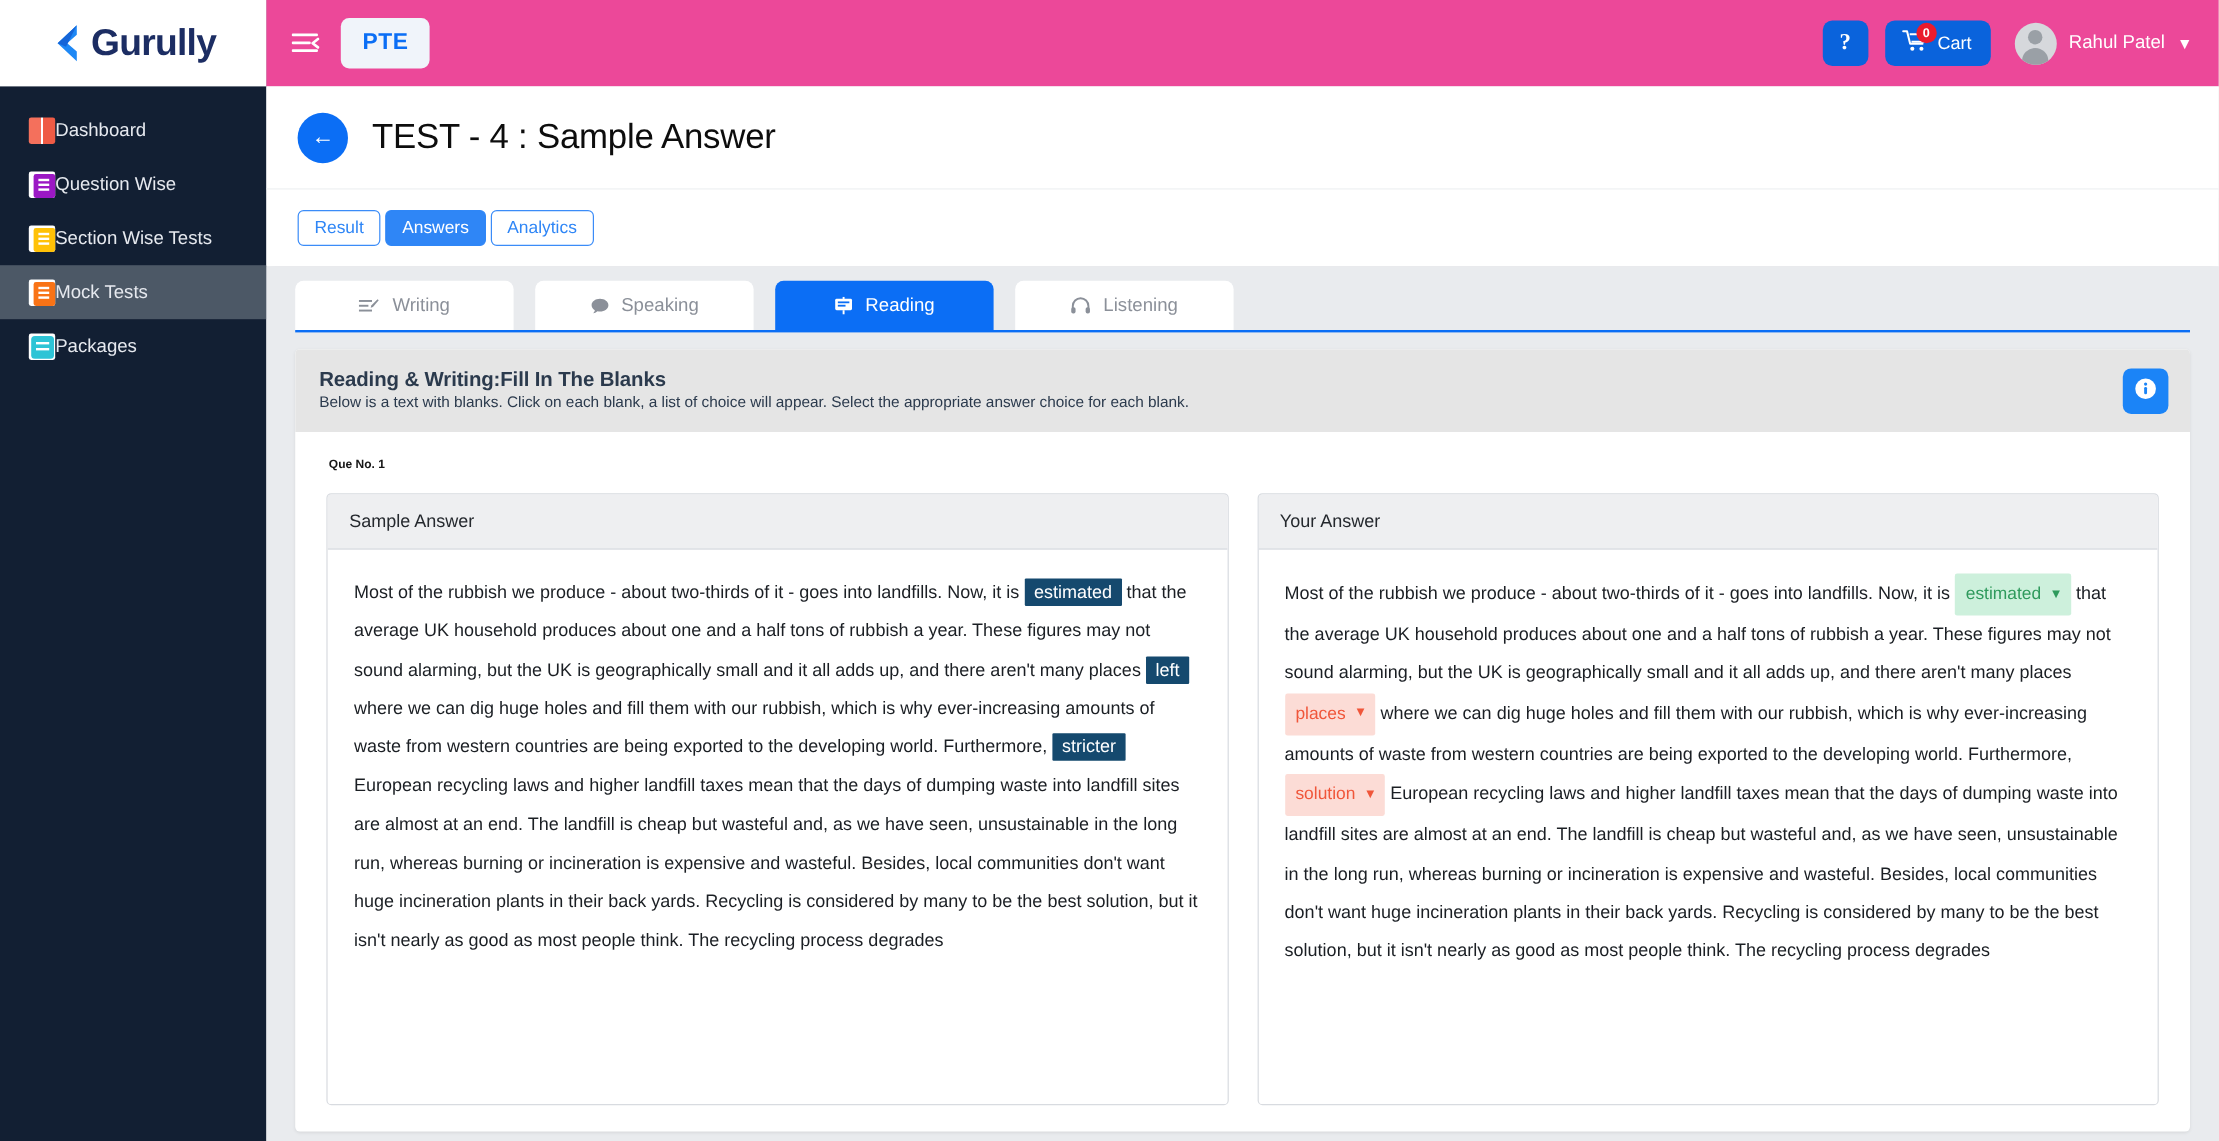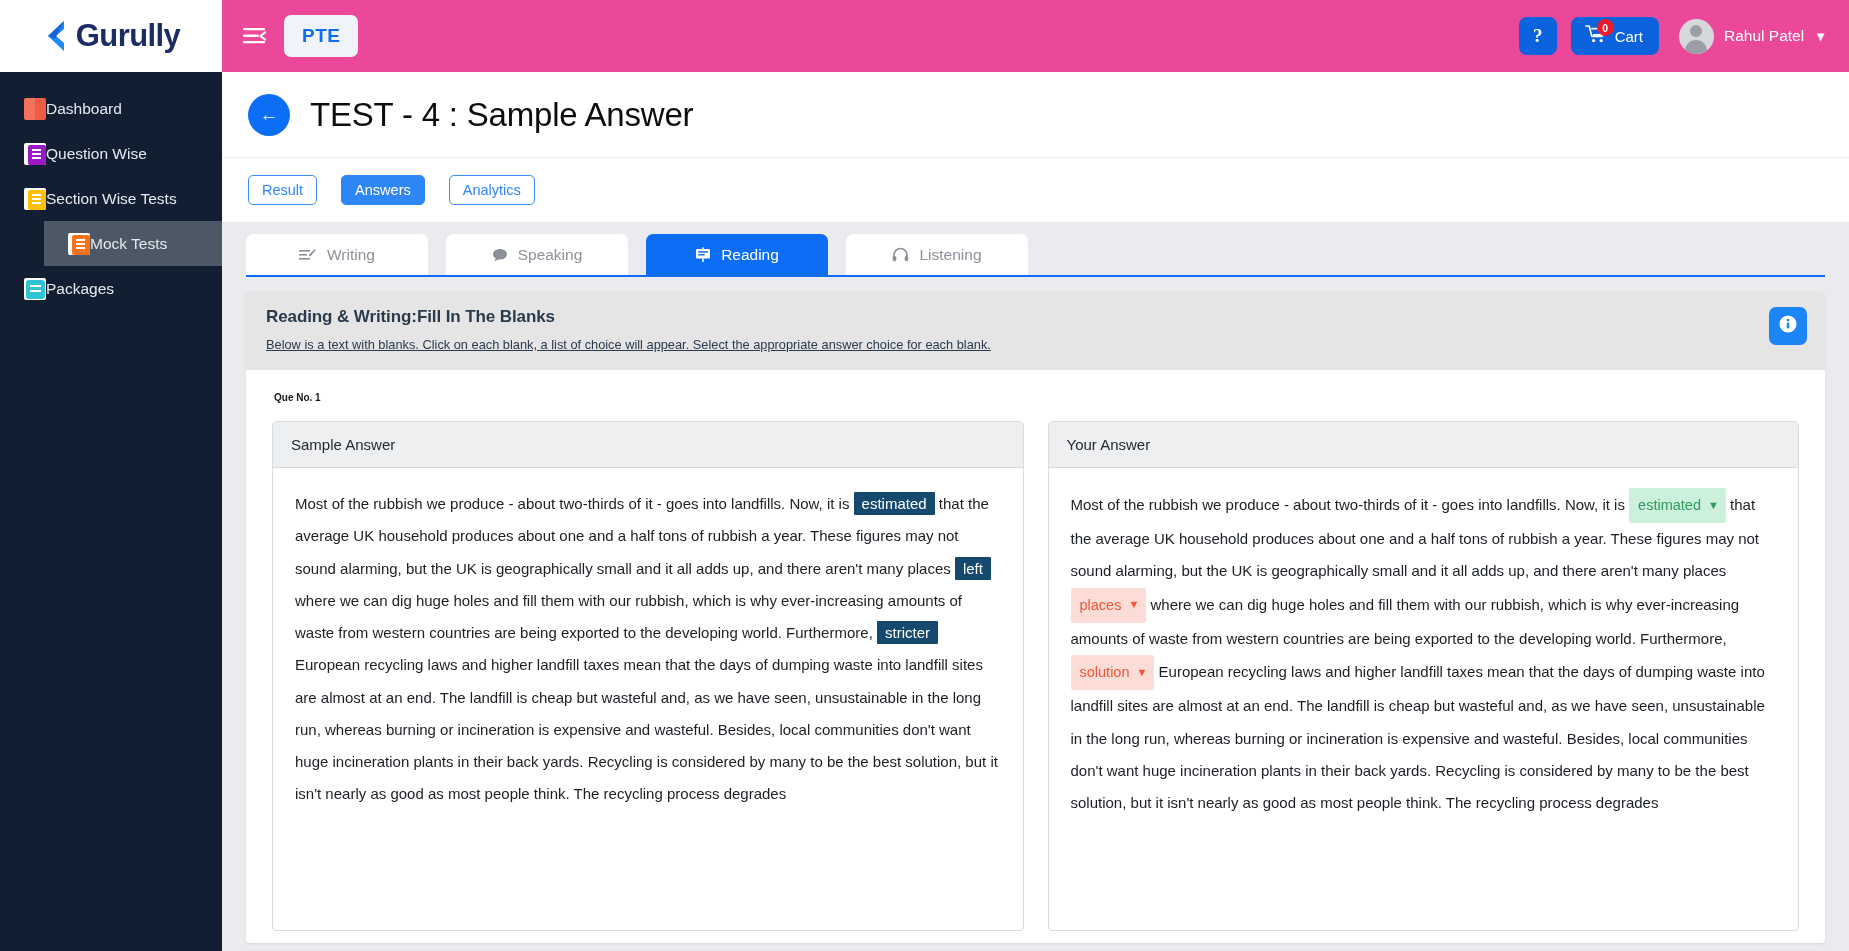--- a/index.html
+++ b/index.html
@@ -29,21 +29,21 @@
     font-size: 31px; font-weight: 700; color: #1c2d63;
     letter-spacing: -0.6px;
   }
   .nav { padding-top: 14px; }
   .nav-item {
     display: flex; align-items: center; gap: 0;
     height: 45px; padding: 0 0 0 24px;
     color: #e6e9ef; font-size: 15.5px;
     cursor: pointer;
   }
-  .nav-item.active { background: #4c5866; margin-left: 44px; }
+  .nav-item.active { background: #4c5866; }
   .nav-ico {
     width: 22px; height: 22px; flex: 0 0 22px;
     border-radius: 2px; position: relative;
   }
   .ico-dash { background: linear-gradient(to right,#f4705c 0 48%, #ffffff 48% 52%, #ef5b45 52% 100%); }
   .ico-qw   { background:#ffffff; }
   .ico-qw::after { content:""; position:absolute; inset:2px 0 0 4px; background:#9b18c4; border-radius:2px; }
   .ico-qw::before{ content:""; position:absolute; left:8px; top:6px; width:9px; height:2px; background:#fff; box-shadow:0 4px 0 #fff, 0 8px 0 #fff; z-index:2;}
   .ico-swt  { background:#ffffff; }
   .ico-swt::after { content:""; position:absolute; inset:2px 0 0 4px; background:#ffc107; border-radius:2px; }
@@ -108,28 +108,28 @@
     display:flex; align-items:center; gap:20px;
     padding-left: 26px;
     border-bottom: 1px solid #eceef1;
   }
   .back-btn {
     width: 42px; height: 42px; border-radius: 50%;
     background: #0b6ef5; color:#fff;
     display:flex; align-items:center; justify-content:center;
     font-size: 19px; cursor:pointer;
   }
-  .page-title { font-size: 33px; color: #0d0d0d; font-weight: 400; letter-spacing:-0.2px;}
+  .page-title { font-size: 29px; color: #0d0d0d; font-weight: 400; letter-spacing:-0.2px;}
 
   
   .pill-row {
     position:absolute; left: 222px; top: 158px;
     width: 1627px; height: 64px;
     background:#fff;
-    display:flex; align-items:center; gap:24px;
+    display:flex; align-items:center; gap:4px;
     padding-left: 26px;
     box-shadow: 0 3px 5px -3px rgba(0,0,0,.16);
   }
   .pill {
     border:1px solid #3b8cf8; border-radius:5px;
     color:#2f86f6; background:#fff;
     font-size:14.5px; padding:6px 13px; cursor:pointer;
   }
   .pill.active { background:#2f86f6; color:#fff; border-color:#2f86f6; }
 
@@ -158,21 +158,21 @@
     margin-top: 14px;
     background:#fff; border-radius:4px;
     height: 652px; overflow:hidden;
     box-shadow: 0 1px 3px rgba(0,0,0,.08);
   }
   .banner {
     background:#e5e5e5; padding: 16px 20px 18px 20px;
     position:relative;
   }
   .banner-title { font-size:17px; font-weight:700; color:#2b3a4d; letter-spacing:-0.1px;}
-  .banner-sub { margin-top:10px; font-size:12.8px; color:#2b3a4d;text-decoration:underline; }
+  .banner-sub { font-size:12.8px; color:#2b3a4d; }
   .info-btn {
     position:absolute; right:18px; top:16px;
     width:38px; height:38px; border-radius:7px;
     background:#1b84f7; display:flex; align-items:center; justify-content:center;
     cursor:pointer;
   }
   .qno { font-size:10px; font-weight:700; color:#161616; padding: 22px 0 0 28px; }
 
   .panels { display:flex; gap:24px; padding: 18px 26px 0 26px; }
   .panel {

